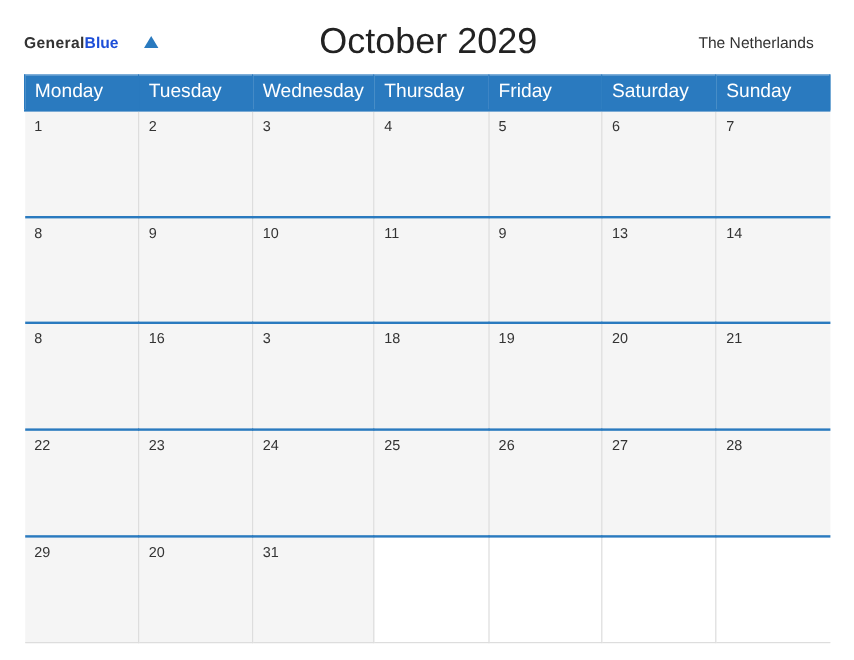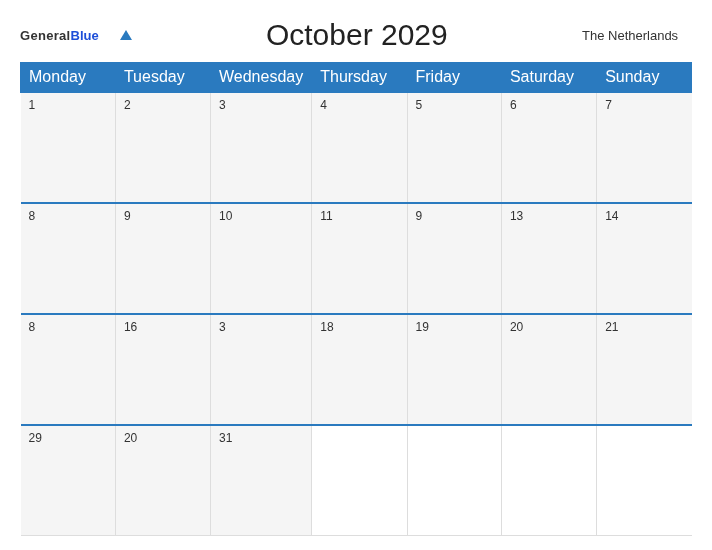--- a/index.html
+++ b/index.html
@@ -158,20 +158,29 @@
         <tr>
           <td><span class="day-num">8</span></td>
           <td><span class="day-num">16</span></td>
           <td><span class="day-num">3</span></td>
           <td><span class="day-num">18</span></td>
           <td><span class="day-num">19</span></td>
           <td><span class="day-num">20</span></td>
           <td><span class="day-num">21</span></td>
         </tr>
         <tr>
+          <td><span class="day-num">22</span></td>
+          <td><span class="day-num">23</span></td>
+          <td><span class="day-num">24</span></td>
+          <td><span class="day-num">25</span></td>
+          <td><span class="day-num">26</span></td>
+          <td><span class="day-num">27</span></td>
+          <td><span class="day-num">28</span></td>
+        </tr>
+        <tr>
           <td><span class="day-num">29</span></td>
           <td><span class="day-num">20</span></td>
           <td><span class="day-num">31</span></td>
           <td class="empty"></td>
           <td class="empty"></td>
           <td class="empty"></td>
           <td class="empty"></td>
         </tr>
       </tbody>
   </table>

